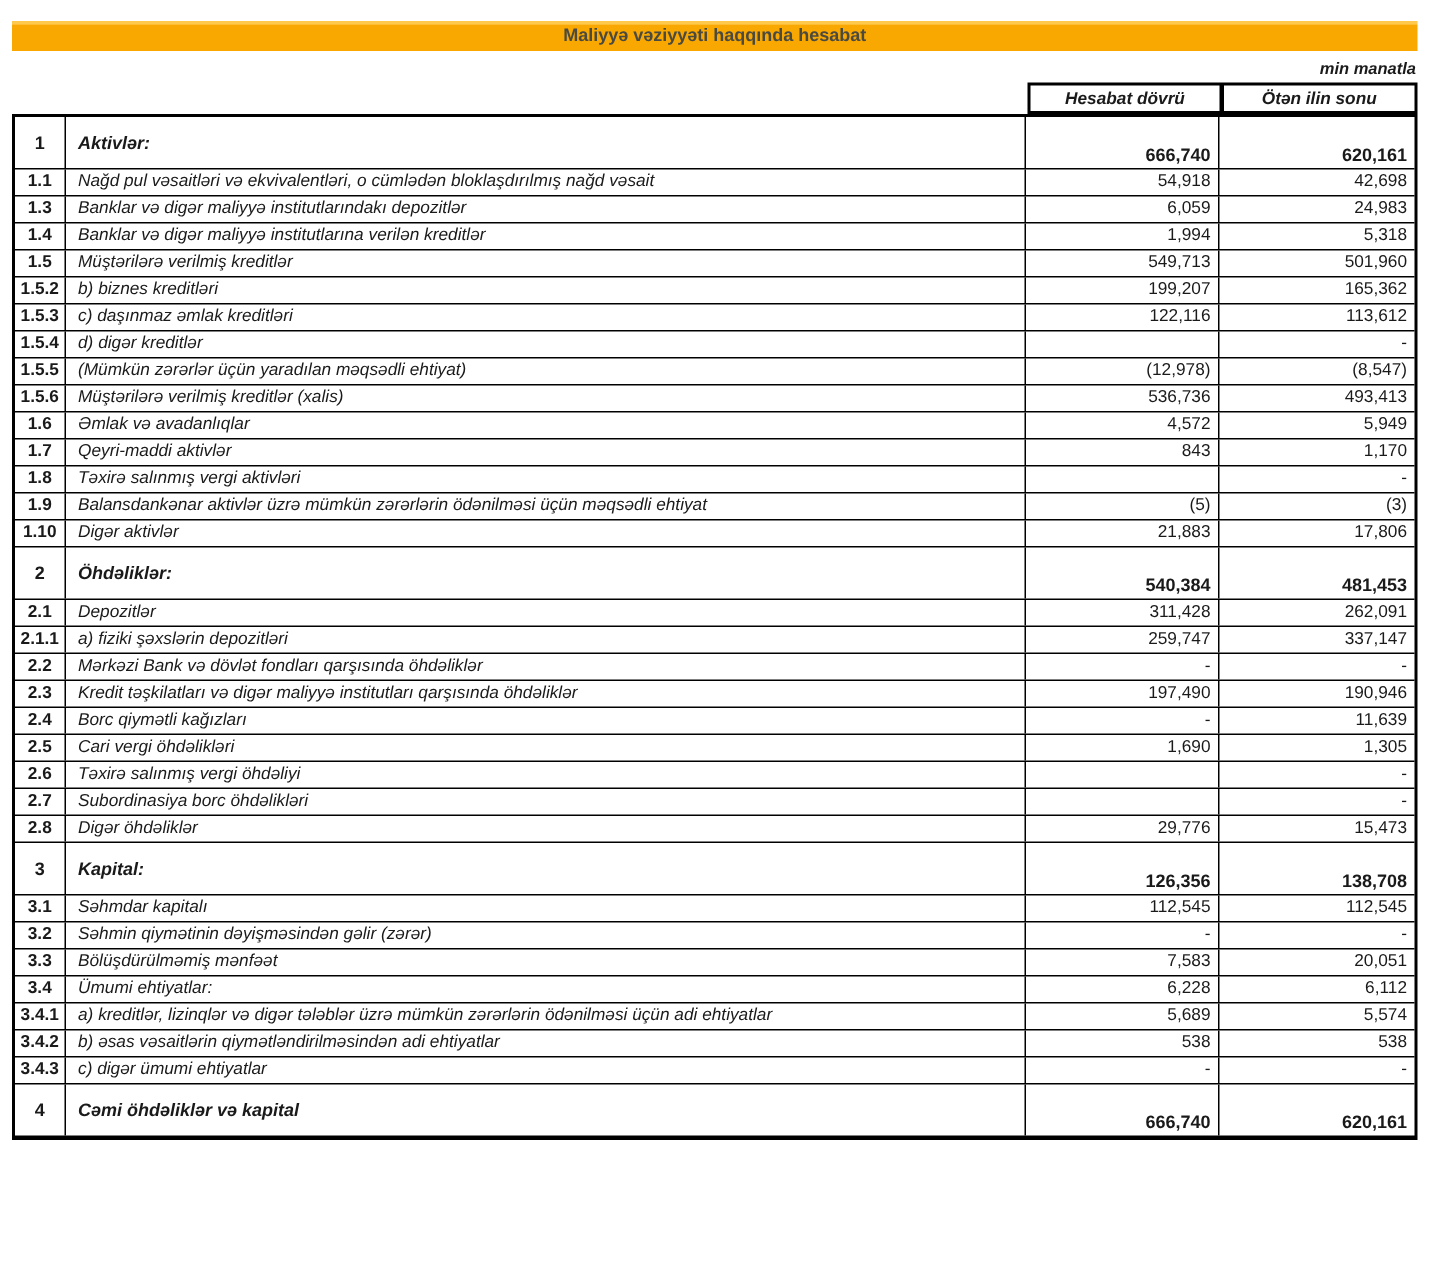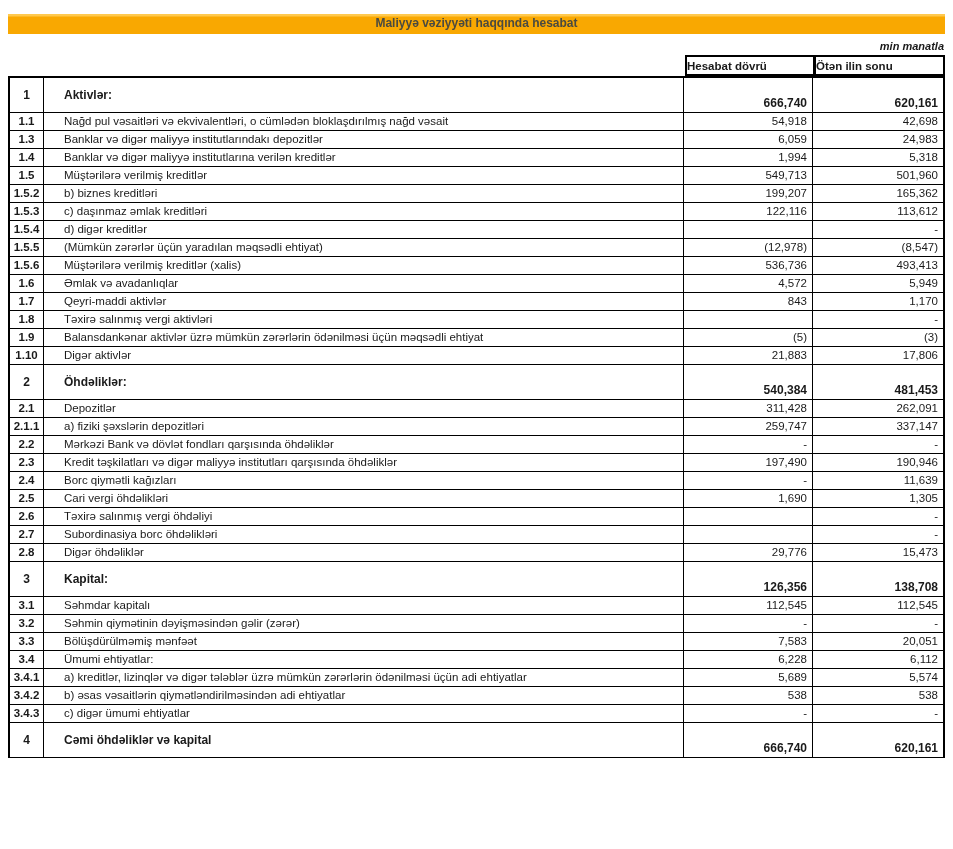--- a/index.html
+++ b/index.html
@@ -1,19 +1,19 @@
 <!DOCTYPE html>
 <html><head>
 <meta charset="utf-8">
 <style>
   html, body { margin: 0; padding: 0; background: #ffffff; }
   .page {
     position: relative;
     width: 953px;
-    height: 758px;
+    height: 849px;
     background: #ffffff;
     font-family: "Liberation Sans", "DejaVu Sans", sans-serif;
     color: #1a1a1a;
     overflow: hidden;
     box-sizing: border-box;
     padding: 14px 8px 0 8px;
   }
   .title-bar {
     height: 20px;
     line-height: 19px;
@@ -35,22 +35,24 @@
     display: flex;
     width: 937px;
     box-sizing: border-box;
   }
   .col-headers .spacer { width: 677px; }
   .col-header {
     box-sizing: border-box;
     border: 2px solid #000;
     font-weight: bold;
     font-size: 11.5px;
+    text-align: center;
     padding: 3px 0 2px 0;
     background: #fff;
+    font-style: italic;
   }
   .col-header.c1 { width: 129px; border-right: 1px solid #000; }
   .col-header.c2 { width: 131px; }
   .tbl {
     width: 937px;
     box-sizing: border-box;
     border: 2px solid #000;
     border-bottom-width: 3px;
     background: #fff;
   }
@@ -65,21 +67,21 @@
   .cell {
     display: flex;
     align-items: center;
     font-size: 11.5px;
     line-height: 1;
     overflow: hidden;
     white-space: nowrap;
     box-sizing: border-box;
   }
   .cell.no { justify-content: center; padding: 0 1px; font-weight: bold; }
-  .cell.label { border-left: 1px solid #000; padding: 0 20px; }
+  .cell.label { border-left: 1px solid #000; padding: 0 8px; font-style: italic; }
   .cell.val { border-left: 1px solid #000; justify-content: flex-end; padding: 0 5px; }
   .row.section .cell { font-weight: bold; font-size: 12px; }
   .row.section .cell.val { align-items: flex-end; padding-bottom: 3px; padding-left: 40px; }
 </style>
 </head>
 <body>
 
 <div class="page">
   <div class="title-bar">
     <span>Maliyyə vəziyyəti haqqında hesabat</span>

